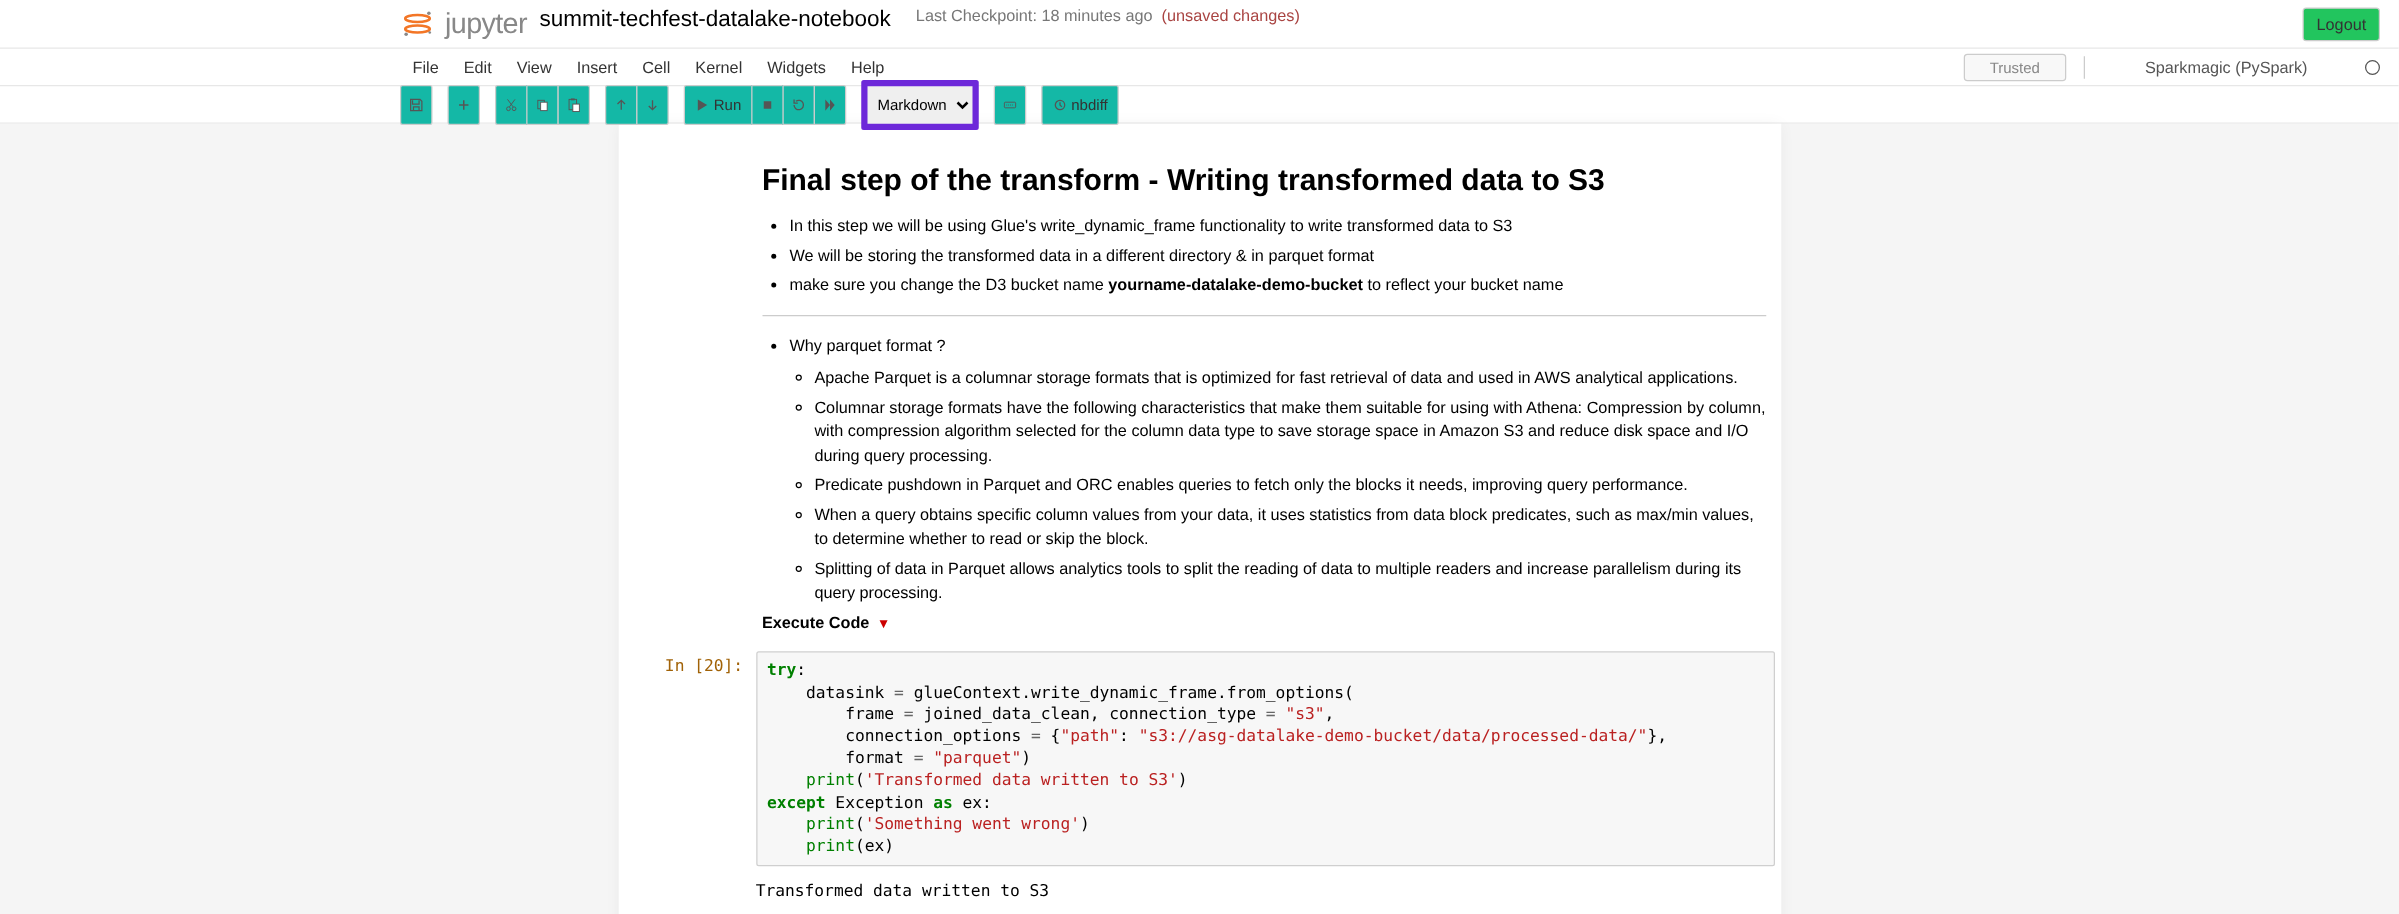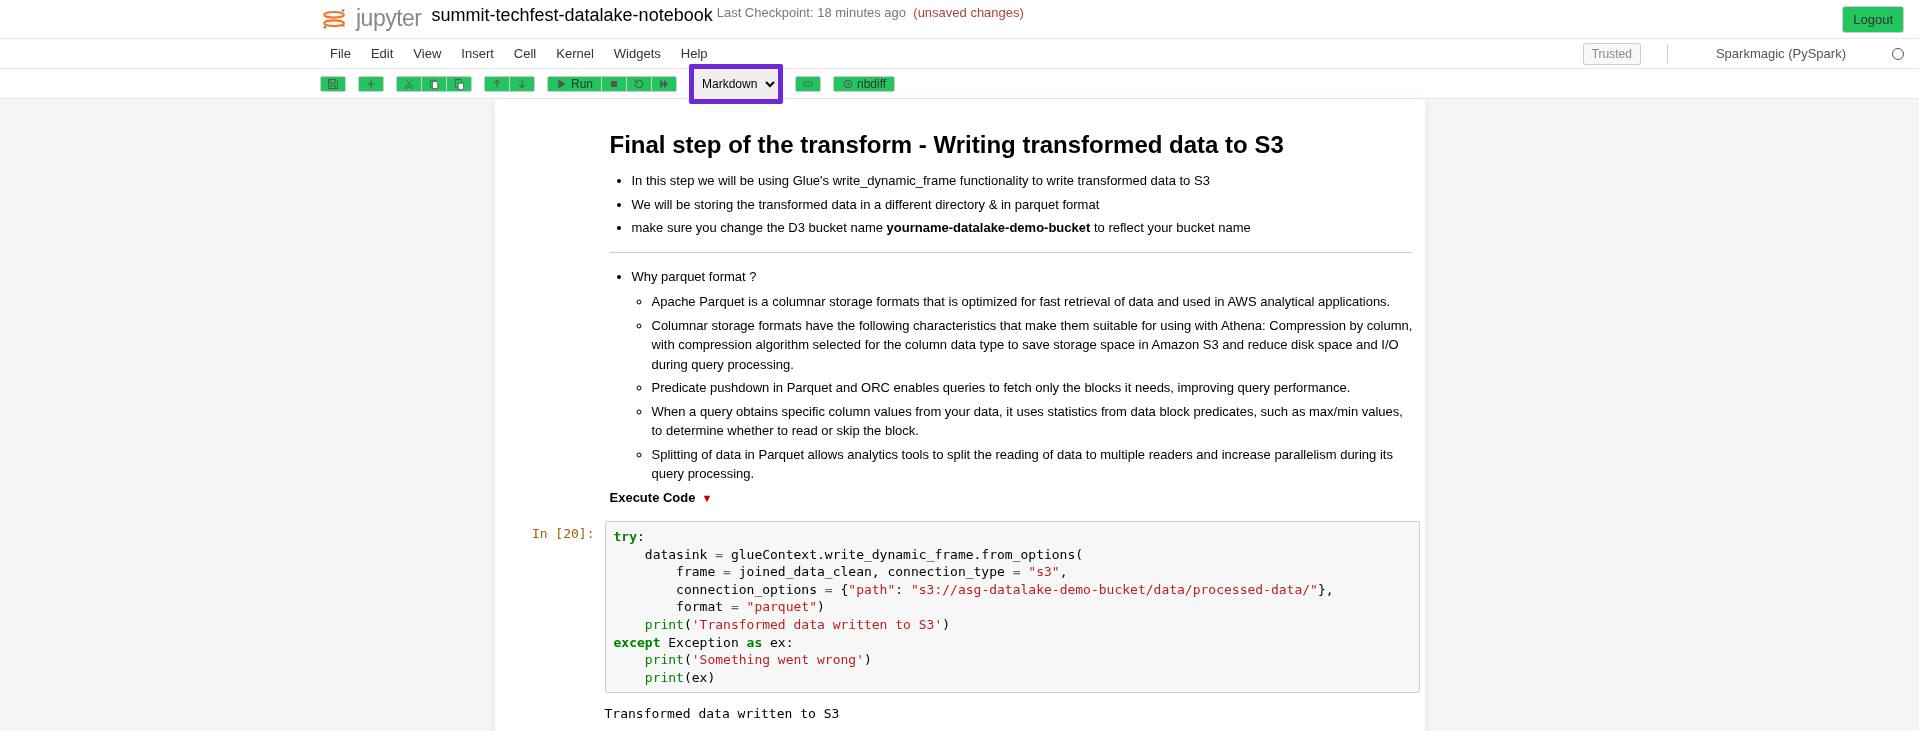--- a/index.html
+++ b/index.html
@@ -4,34 +4,34 @@
 <style>
 * { margin: 0; padding: 0; box-sizing: border-box; }
 body { font-family: "Helvetica Neue", Helvetica, Arial, sans-serif; font-size: 13px; color: #000; background: #fff; }
 
 .header { padding: 5px 15px; border-bottom: 1px solid #e7e7e7; display: flex; align-items: center; }
 .header-left { display: flex; align-items: flex-start; flex: 1; padding-left: 305px; }
 .logo { width: 28px; height: 28px; margin-right: 8px; position: relative; }
 .logo svg { width: 100%; height: 100%; }
 .logo-text { font-size: 23px; color: #888; letter-spacing: -0.5px; }
 .nb-name { font-size: 18px; color: #000; margin-left: 10px; font-weight: normal; }
-.checkpoint { font-size: 13px; color: #777; margin-left: 4px; }
+.checkpoint { font-size: 13px; color: #777; margin-left: 20px; }
 .unsaved { color: #a94442; }
 .logout-btn { background: #22c55e; border: 1px solid #ccc; border-radius: 3px; padding: 5px 10px; font-size: 13px; color: #333; cursor: pointer; }
 
 .menubar-container { border-bottom: 1px solid #e7e7e7; padding: 0 15px 0 320px; display: flex; align-items: center; height: 30px; }
 .menubar { display: flex; flex: 1; }
 .menu-item { padding: 5px 10px; color: #333; cursor: pointer; font-size: 13px; }
-.trusted { border: 1px solid #ccc; border-radius: 3px; padding: 3px 8px; font-size: 12px; color: #888; margin-right: 18px; background:#f8f8f8;}
+.trusted { border: 1px solid #ccc; border-radius: 3px; padding: 3px 20px; font-size: 12px; color: #888; margin-right: 6px; background:#f8f8f8;}
 .kernel-indicator { display: flex; align-items: center; color: #555; font-size: 13px; gap: 40px; }
 .kernel-sep { border-left: 1px solid #ccc; height: 18px; margin: 0 8px; }
 .kernel-circle { width: 12px; height: 12px; border: 1px solid #555; border-radius: 50%; margin-left: 6px; }
 
 .toolbar { border-bottom: 1px solid #e7e7e7; padding: 3px 15px 3px 320px; display: flex; align-items: center; gap: 3px; height: 30px; }
-.tb-btn { border: 1px solid #ccc; background: #22c55e; border-radius: 2px; padding: 3px 6px; min-width: 26px; height: 16px; display: inline-flex; align-items: center; justify-content: center; cursor: pointer; font-size: 12px; color: #333; }
+.tb-btn { border: 1px solid #ccc; background: #14b8a6; border-radius: 2px; padding: 3px 6px; min-width: 26px; height: 32px; display: inline-flex; align-items: center; justify-content: center; cursor: pointer; font-size: 12px; color: #333; }
 .tb-btn svg { width: 12px; height: 12px; }
 .tb-group { display: flex; gap: 0; }
 .tb-group .tb-btn { border-radius: 0; margin-left: -1px; }
 .tb-group .tb-btn:first-child { border-top-left-radius: 2px; border-bottom-left-radius: 2px; margin-left: 0; }
 .tb-group .tb-btn:last-child { border-top-right-radius: 2px; border-bottom-right-radius: 2px; }
 .run-btn { padding: 3px 8px; }
 .run-btn span { margin-left: 3px; }
 .cell-type-select { border: 5px solid #6d28d9; border-radius: 2px; height: 40px; font-size: 12px; padding: 0 4px; background: #efefef; }
 .tb-spacer { width: 6px; }
 

